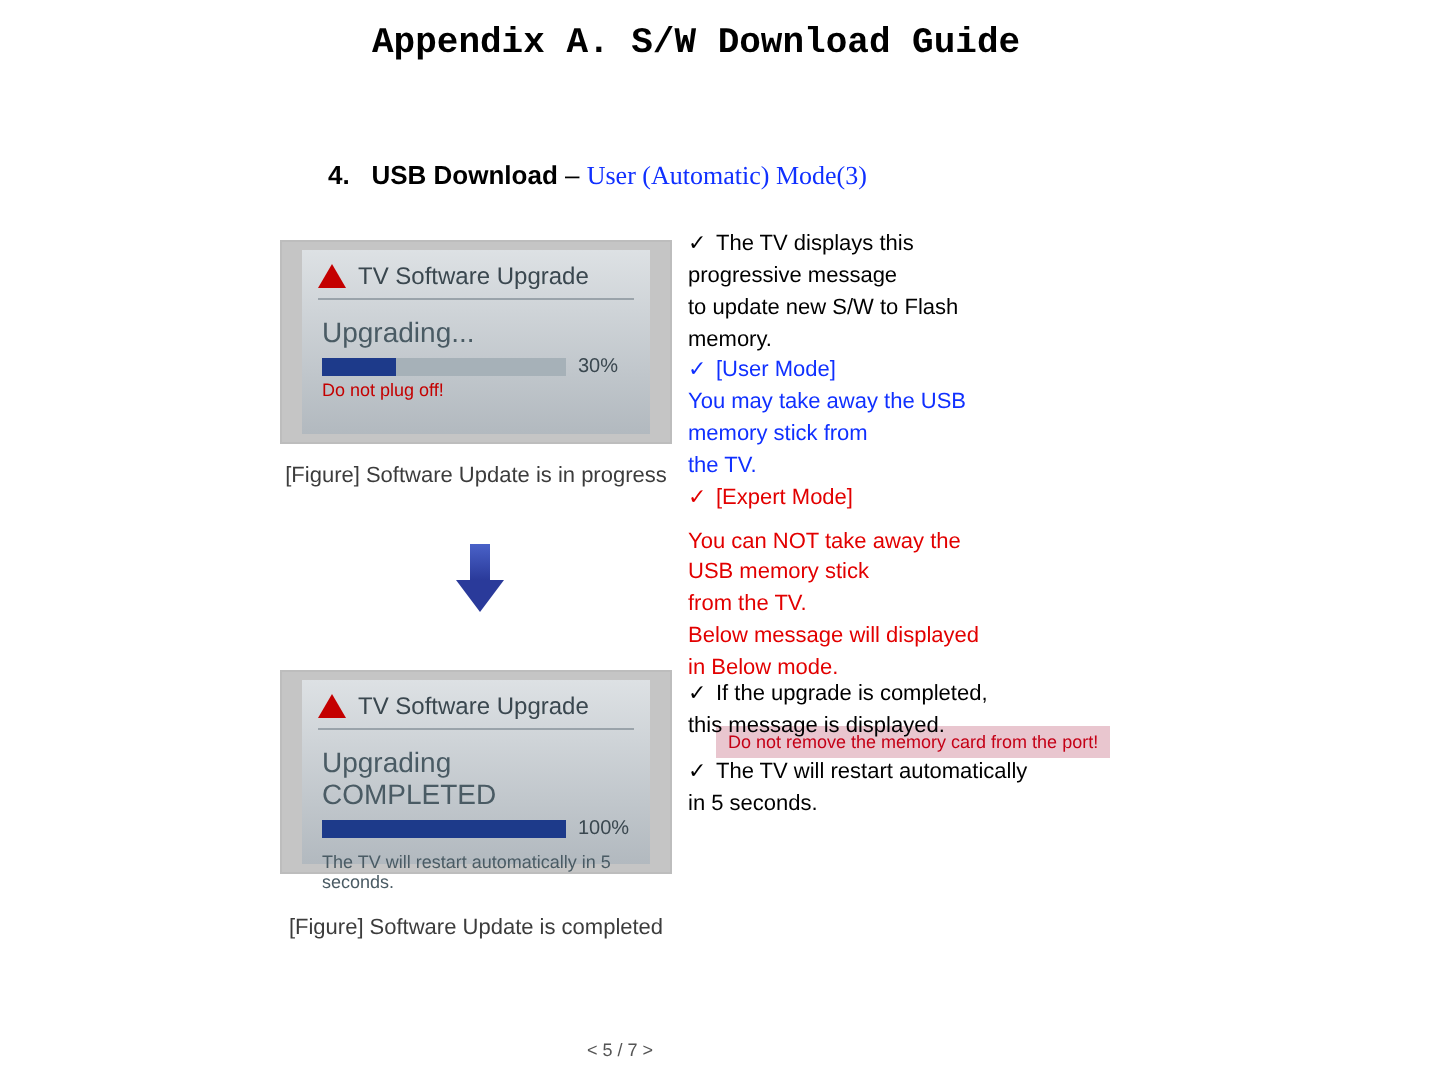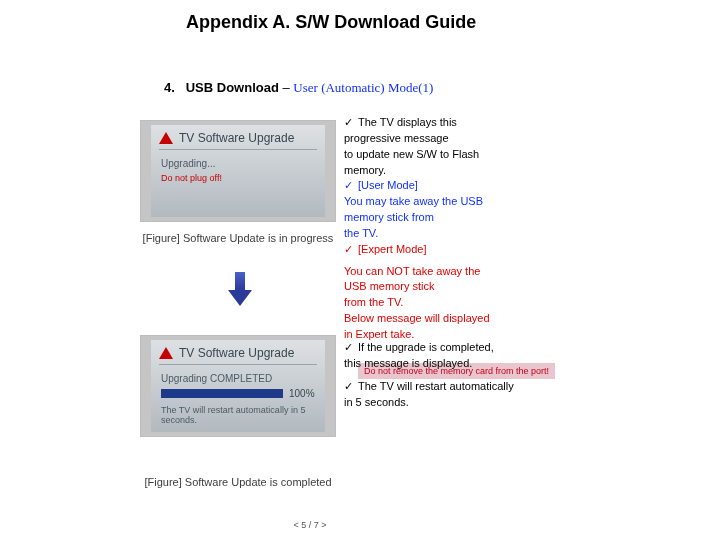--- a/index.html
+++ b/index.html
@@ -14,21 +14,21 @@
   }
   .page {
     width: 720px;
     height: 540px;
     position: relative;
   }
   .appendix-title {
     position: absolute;
     top: 12px;
     left: 186px;
-    font-family: Liberation Sans, sans-serif;
+    font-family: Liberation Mono, monospace;
     font-weight: bold;
     font-size: 18px;
   }
   .section-line {
     position: absolute;
     top: 80px;
     left: 164px;
     font-family: Verdana, Geneva, sans-serif;
     font-weight: bold;
     font-size: 13px;
@@ -79,21 +79,21 @@
   }
   .fig-rule {
     height: 1px;
     background: #9aa3aa;
     margin: 0 8px;
   }
   .fig-body {
     padding: 8px 10px 4px 10px;
   }
   .status-label {
-    font-size: 10px;
+    font-size: 14px;
     color: #4a5b64;
     margin-bottom: 4px;
   }
   .progress-row {
     display: flex;
     align-items: center;
   }
   .progress-bar {
     flex: 1;
     height: 9px;
@@ -204,34 +204,40 @@
 <body>
 <div class="page">
 
   <div class="appendix-title">Appendix A. S/W Download Guide</div>
 
   <div class="section-line">
     <span class="num">4.</span>
     <span>&nbsp;</span>
     <span class="black">USB Download</span>
     <span class="dash"> – </span>
-    <span class="blue">User (Automatic) Mode(1)</span>
+    <span class="blue">User (Automatic) Mode(3)</span>
   </div>
 
   <div class="figbox" style="left:140px; top:120px;">
     <div class="inner">
       <div class="fig-header">
         <span class="tri-solid">
             <span class="bang"></span>
           </span>
         <span>TV Software Upgrade</span>
       </div>
       <div class="fig-rule"></div>
       <div class="fig-body">
         <div class="status-label">Upgrading...</div>
+        <div class="progress-row">
+          <div class="progress-bar">
+            <div class="progress-fill" style="width:30%;"></div>
+          </div>
+          <div class="pct">30%</div>
+        </div>
         <div class="fig-warn">Do not plug off!</div>
       </div>
     </div>
   </div>
   <div class="fig-caption" style="left:128px; top:232px;">[Figure] Software Update is in progress</div>
 
   <div class="down-arrow">
     <div class="stem"></div>
     <div class="head"></div>
   </div>
@@ -250,21 +256,21 @@
         <div class="progress-row">
           <div class="progress-bar">
             <div class="progress-fill" style="width:100%;"></div>
           </div>
           <div class="pct">100%</div>
         </div>
         <div class="fig-sub">The TV will restart automatically in 5 seconds.</div>
       </div>
     </div>
   </div>
-  <div class="fig-caption" style="left:128px; top:476px;">[Figure] Software Update is completed</div>
+  <div class="fig-caption" style="left:128px; top:458px;">[Figure] Software Update is completed</div>
 
   <div class="rightcol">
     <p class="bullet-line">
         <span class="chk">✓</span>
         <span>The TV displays this</span>
       </p>
     <p class="ind1">progressive message</p>
     <p class="ind2">to update new S/W to Flash</p>
     <p class="ind1">memory.</p>
 
@@ -278,21 +284,21 @@
 
     <p class="bullet-line red-txt">
         <span class="chk">✓</span>
         <span>[Expert Mode]</span>
       </p>
     <div class="gap"></div>
     <p class="ind2 red-txt">You can NOT take away the</p>
     <p class="ind1 red-txt">USB memory stick</p>
     <p class="ind2 red-txt">from the TV.</p>
     <p class="ind2 red-txt">Below message will displayed</p>
-    <p class="ind1 red-txt">in Expert take.</p>
+    <p class="ind1 red-txt">in Below mode.</p>
 
     <div class="redbox">Do not remove the memory card from the port!</div>
   </div>
 
   <div class="rightcol2">
     <p class="bullet-line">
         <span class="chk">✓</span>
         <span>If the upgrade is completed,</span>
       </p>
     <p class="ind1">this message is displayed.</p>

